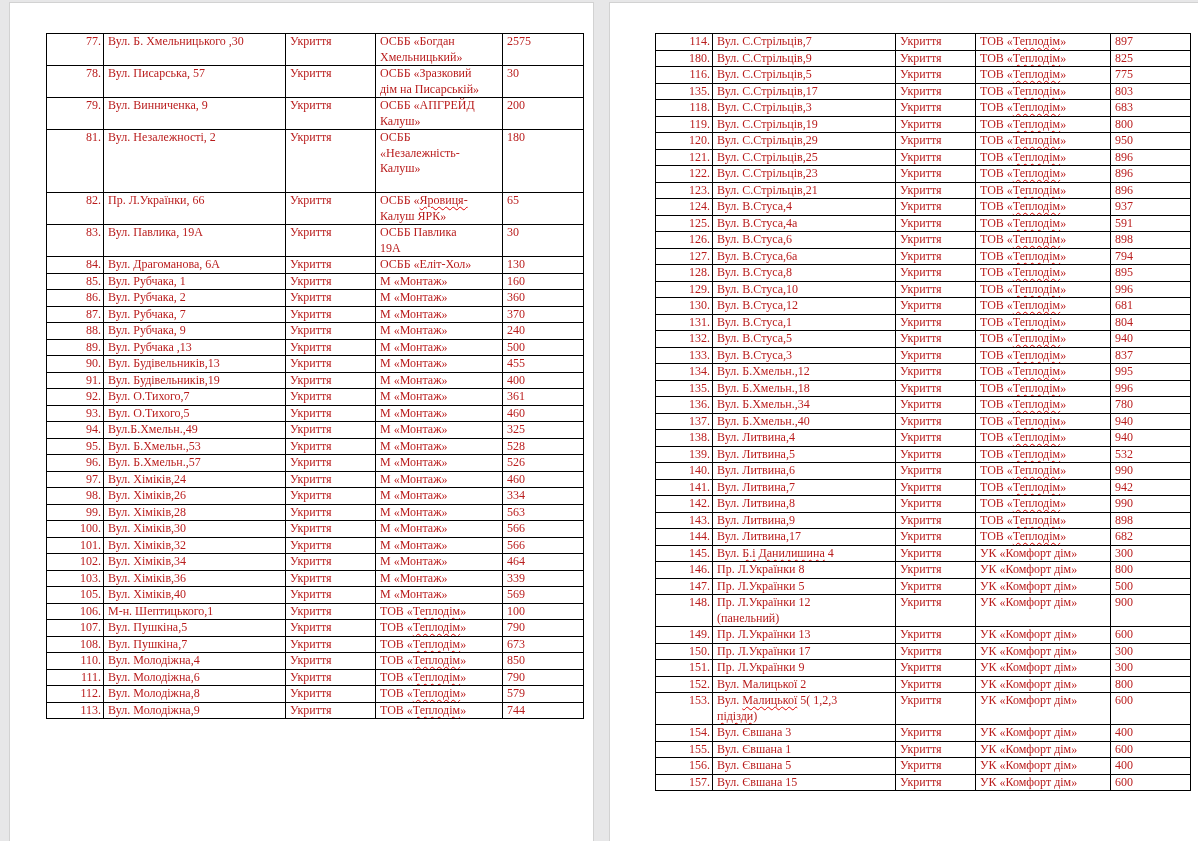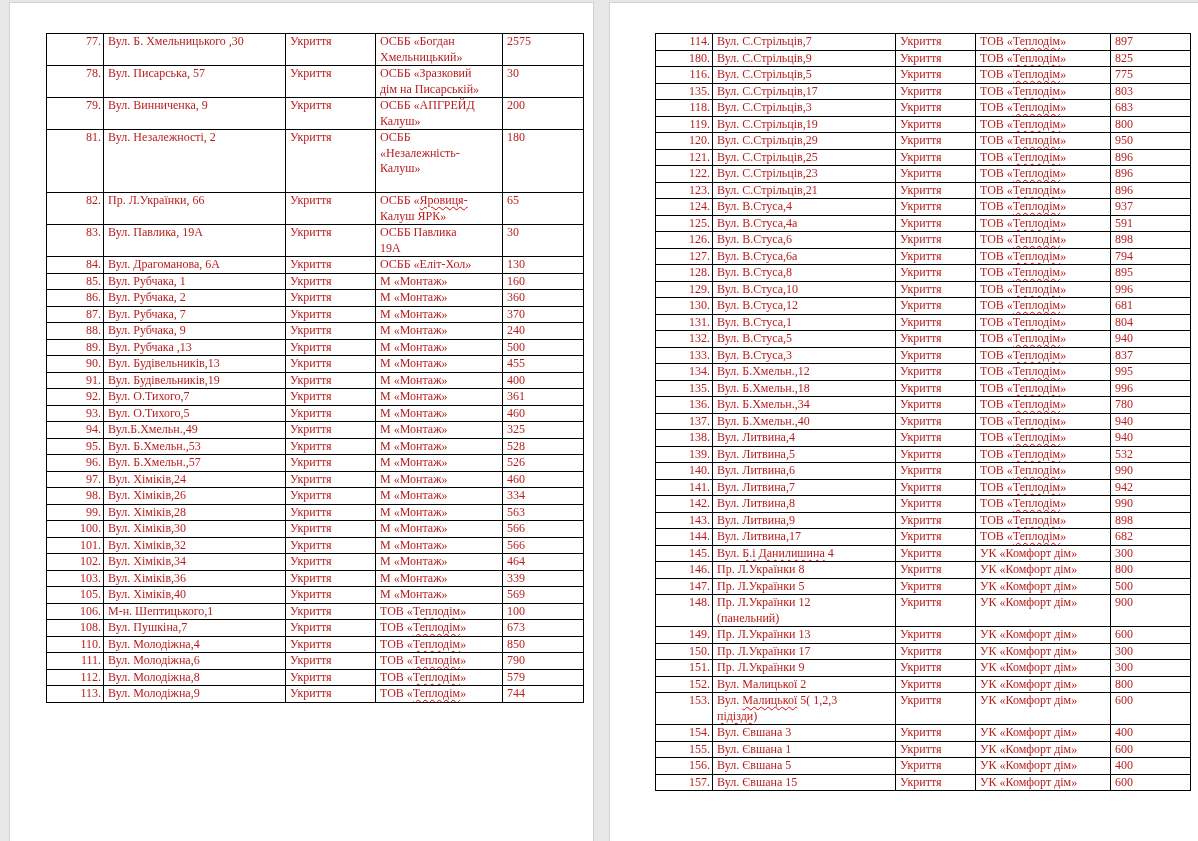--- a/index.html
+++ b/index.html
@@ -260,20 +260,27 @@
             <td class="c4">569</td>
           </tr>
           <tr>
             <td class="c0">106.</td>
             <td class="c1">М-н. Шептицького,1</td>
             <td class="c2">Укриття</td>
             <td class="c3">ТОВ «<span class="miss">Теплодім</span>»</td>
             <td class="c4">100</td>
           </tr>
           <tr>
+            <td class="c0">107.</td>
+            <td class="c1">Вул. Пушкіна,5</td>
+            <td class="c2">Укриття</td>
+            <td class="c3">ТОВ «<span class="miss">Теплодім</span>»</td>
+            <td class="c4">790</td>
+          </tr>
+          <tr>
             <td class="c0">108.</td>
             <td class="c1">Вул. Пушкіна,7</td>
             <td class="c2">Укриття</td>
             <td class="c3">ТОВ «<span class="miss">Теплодім</span>»</td>
             <td class="c4">673</td>
           </tr>
           <tr>
             <td class="c0">110.</td>
             <td class="c1">Вул. Молодіжна,4</td>
             <td class="c2">Укриття</td>

